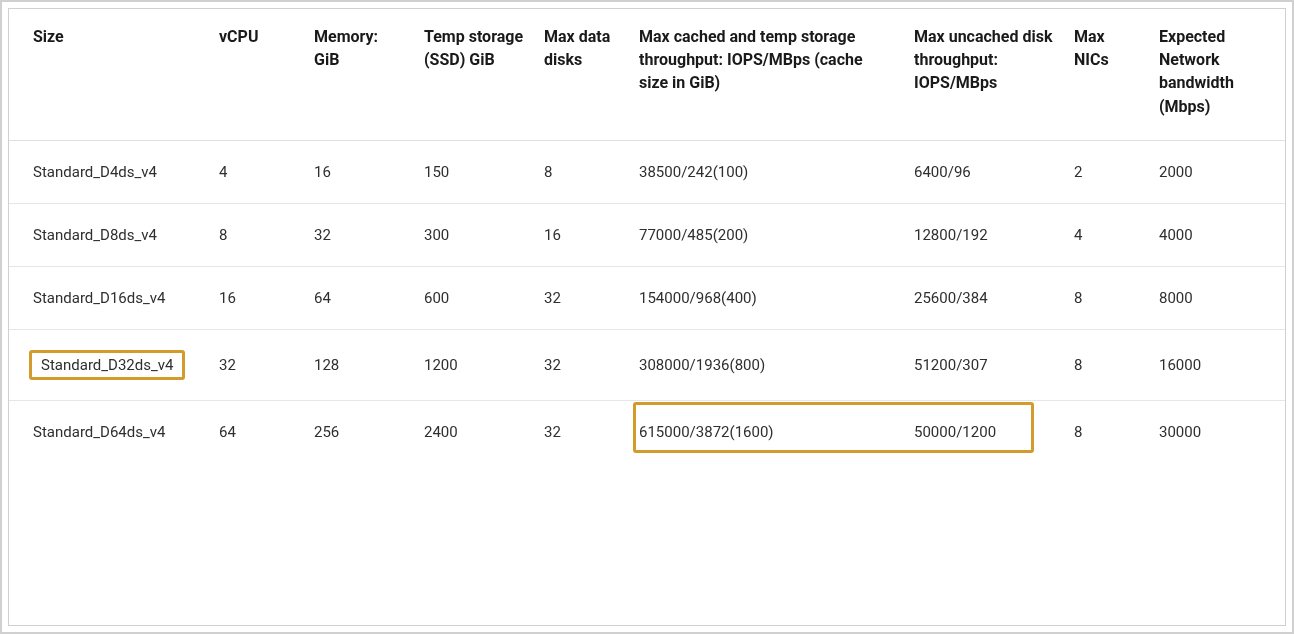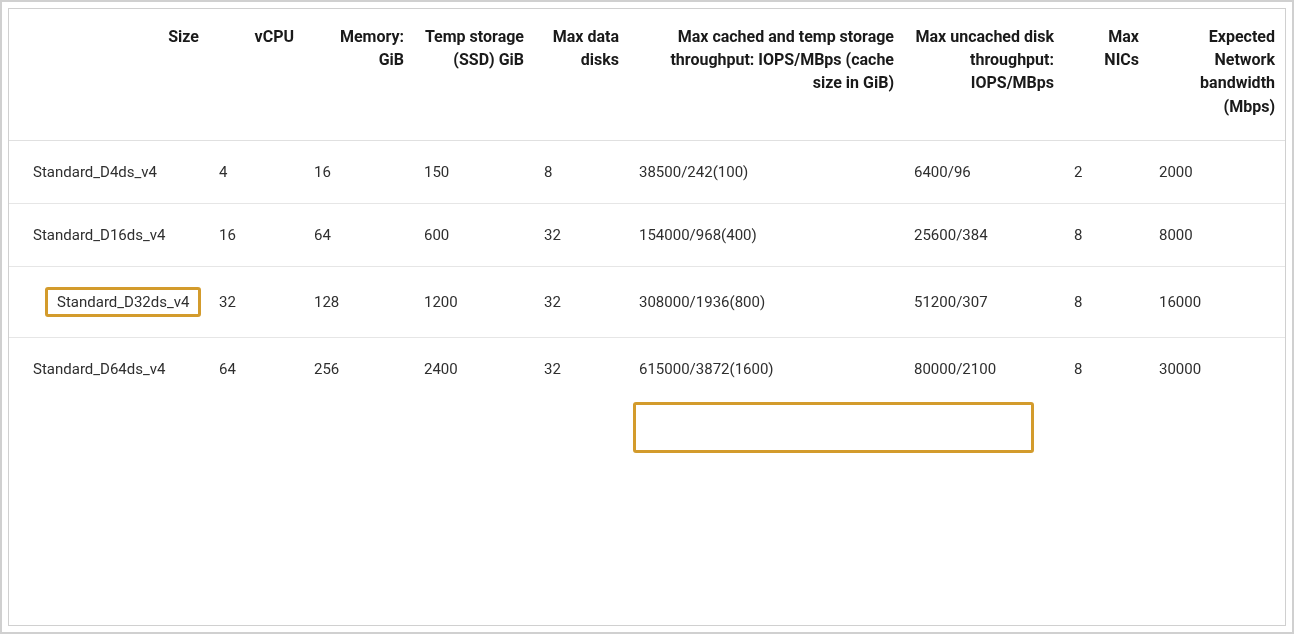--- a/index.html
+++ b/index.html
@@ -24,21 +24,21 @@
       height: 100%;
       border: 1px solid #d0d0d0;
       overflow: hidden;
     }
     table {
       width: 100%;
       border-collapse: collapse;
       table-layout: fixed;
     }
     thead th {
-      text-align: right;
+      text-align: left;
       font-weight: 700;
       font-size: 16px;
       padding: 16px 10px 22px 10px;
       vertical-align: top;
       border-bottom: 1px solid #e0e0e0;
       line-height: 1.45;
       color: #1a1a1a;
     }
     thead th:first-child {
       padding-left: 24px;
@@ -64,21 +64,20 @@
     col.c-mdisks   { width: 95px; }
     col.c-cached   { width: 275px; }
     col.c-uncached { width: 160px; }
     col.c-nics     { width: 85px; }
     col.c-bw       { width: auto; }
 
     .hl {
       position: relative;
       display: inline-block;
       padding: 4px 8px;
-      margin-left: 16px;
     }
     .hl::before {
       content: "";
       position: absolute;
       inset: -2px -4px;
       border: 3px solid #d39b2c;
       border-radius: 3px;
       pointer-events: none;
     }
   </style>
@@ -118,20 +117,31 @@
             <td>4</td>
             <td>16</td>
             <td>150</td>
             <td>8</td>
             <td>38500/242(100)</td>
             <td>6400/96</td>
             <td>2</td>
             <td>2000</td>
           </tr>
           <tr>
+            <td>Standard_D8ds_v4</td>
+            <td>8</td>
+            <td>32</td>
+            <td>300</td>
+            <td>16</td>
+            <td>77000/485(200)</td>
+            <td>12800/192</td>
+            <td>4</td>
+            <td>4000</td>
+          </tr>
+          <tr>
             <td>Standard_D16ds_v4</td>
             <td>16</td>
             <td>64</td>
             <td>600</td>
             <td>32</td>
             <td>154000/968(400)</td>
             <td>25600/384</td>
             <td>8</td>
             <td>8000</td>
           </tr>
@@ -146,21 +156,21 @@
             <td>8</td>
             <td>16000</td>
           </tr>
           <tr>
             <td>Standard_D64ds_v4</td>
             <td>64</td>
             <td>256</td>
             <td>2400</td>
             <td>32</td>
             <td>615000/3872(1600)</td>
-            <td>80000/2100</td>
+            <td>50000/1200</td>
             <td>8</td>
             <td>30000</td>
           </tr>
         </tbody>
     </table>
   </div>
 </div>
 
 <div id="hl-overlay" style="position: absolute; border: 3px solid rgb(211, 155, 44); border-radius: 3px; pointer-events: none; display: block; left: 633px; top: 402.25px; width: 401px; height: 51px;"></div>
 

